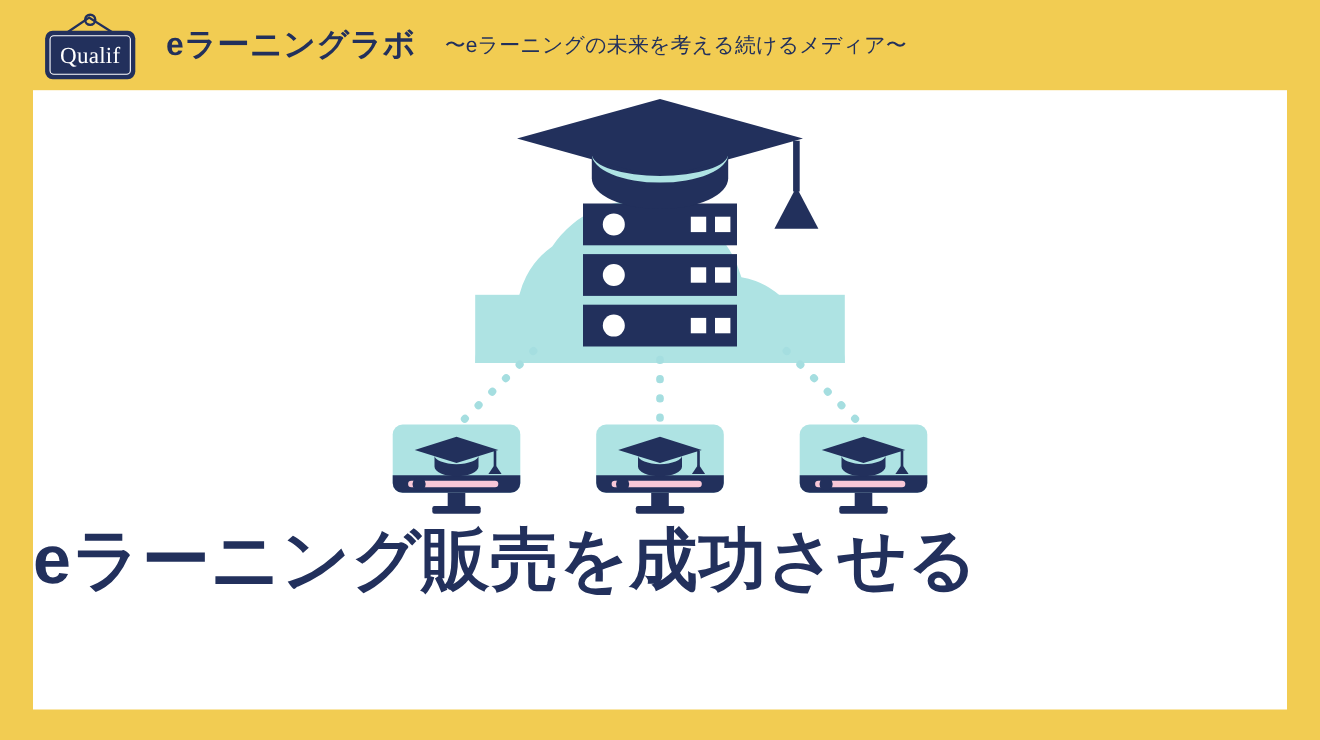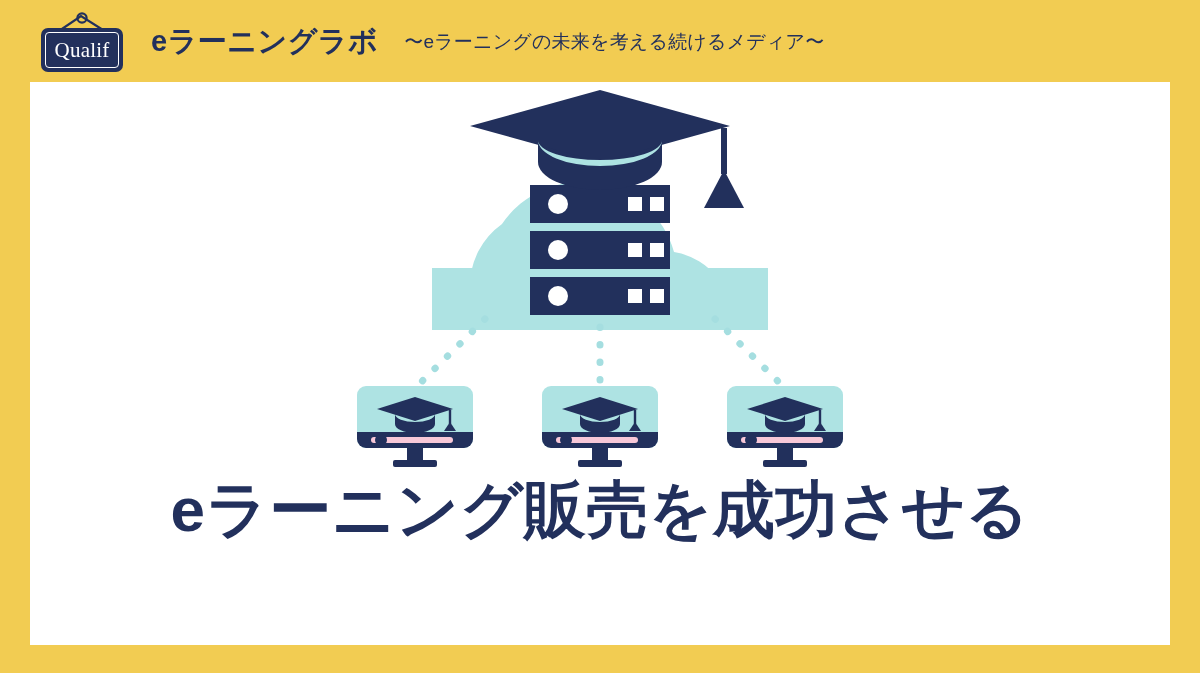--- a/index.html
+++ b/index.html
@@ -121,21 +121,21 @@
     width: 1140px;
     height: 400px;
   }
 
   
   .title-block {
     position: absolute;
     left: 0;
     top: 392px;
     width: 1140px;
-    text-align: center;
+    text-align: left;
   }
 
   .title-line {
     display: block;
     color: #22305c;
     font-size: 62px;
     font-weight: bold;
     line-height: 1.17;
     letter-spacing: 0.5px;
     white-space: nowrap;

